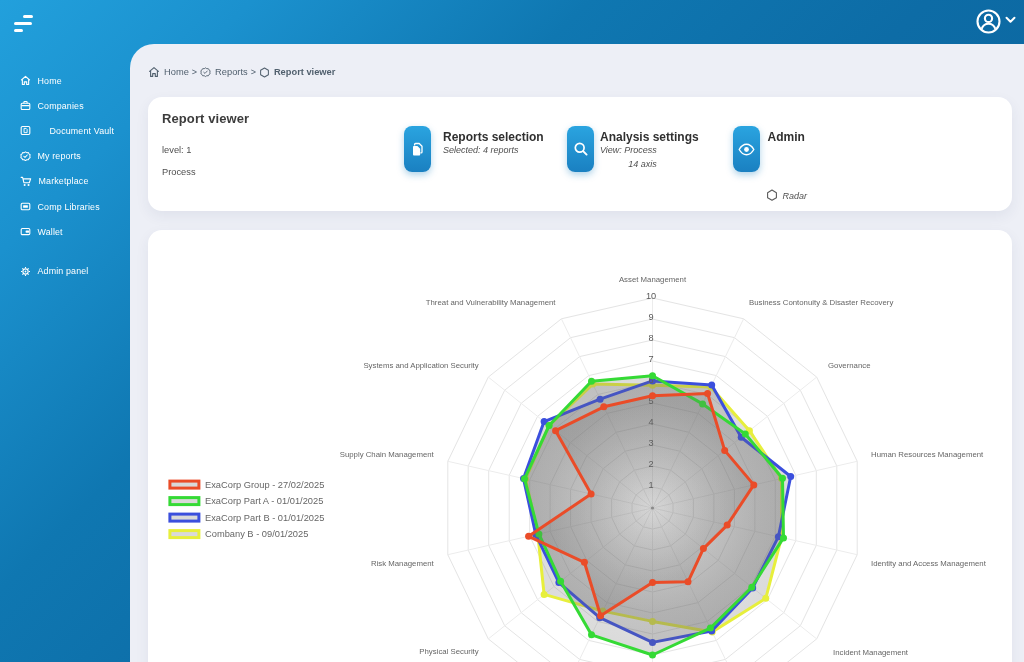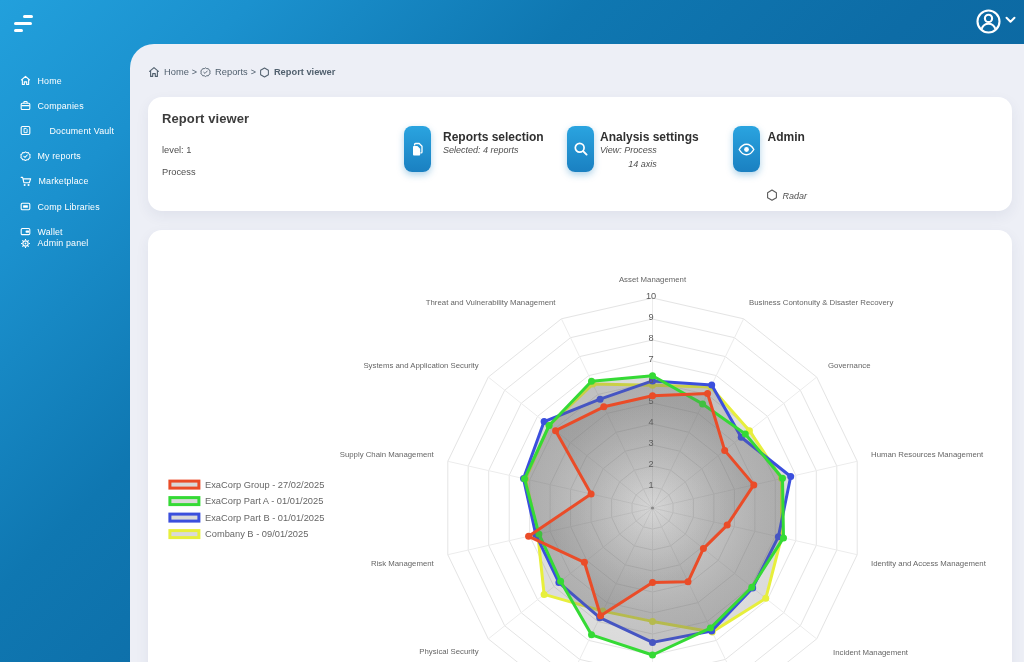--- a/index.html
+++ b/index.html
@@ -109,21 +109,21 @@
         </svg>
         <span>Comp Libraries</span>
       </div>
     <div class="mi" style="top:156.7px;">
         <svg width="11" height="11" viewBox="0 0 13 13">
           <rect x="1.4" y="3" width="10.2" height="7.2" rx="1.4" fill="none" stroke="#fff" stroke-width="1.3"></rect>
           <rect x="6.6" y="5.3" width="4.2" height="2.6" rx="0.8" fill="#fff"></rect>
         </svg>
         <span>Wallet</span>
       </div>
-    <div class="mi" style="top:168px;">
+    <div class="mi" style="top:196px;">
         <svg width="11" height="11" viewBox="0 0 13 13">
           <g stroke="#fff" stroke-width="1.3" fill="none">
             <circle cx="6.5" cy="6.5" r="3.1"></circle>
             <path d="M6.5 1.2 V2.6 M6.5 10.4 V11.8 M1.2 6.5 H2.6 M10.4 6.5 H11.8 M2.75 2.75 L3.75 3.75 M9.25 9.25 L10.25 10.25 M2.75 10.25 L3.75 9.25 M9.25 3.75 L10.25 2.75"></path>
           </g>
           <circle cx="6.5" cy="6.5" r="1.1" fill="#fff"></circle>
         </svg>
         <span>Admin panel</span>
       </div>
   </div>

